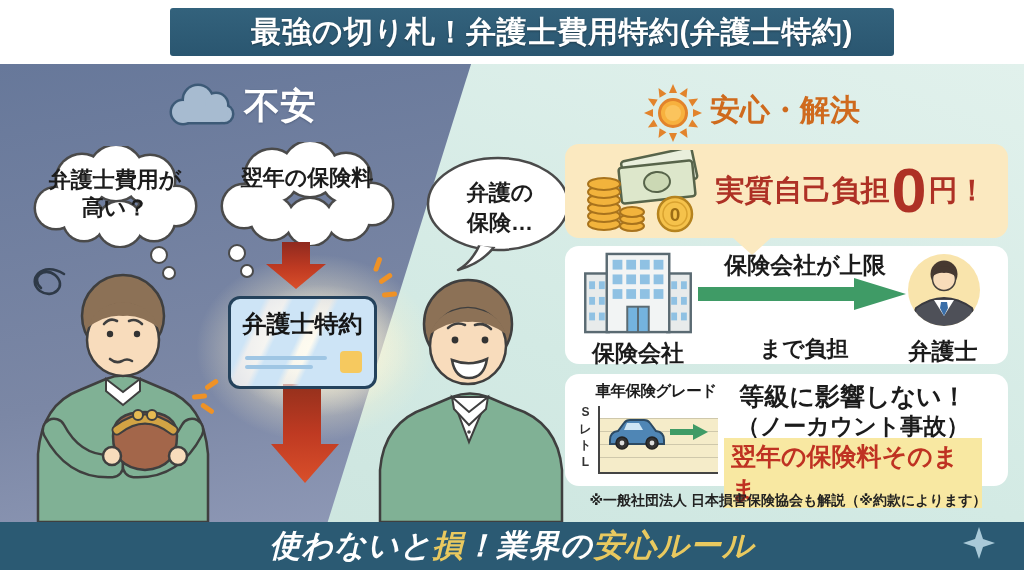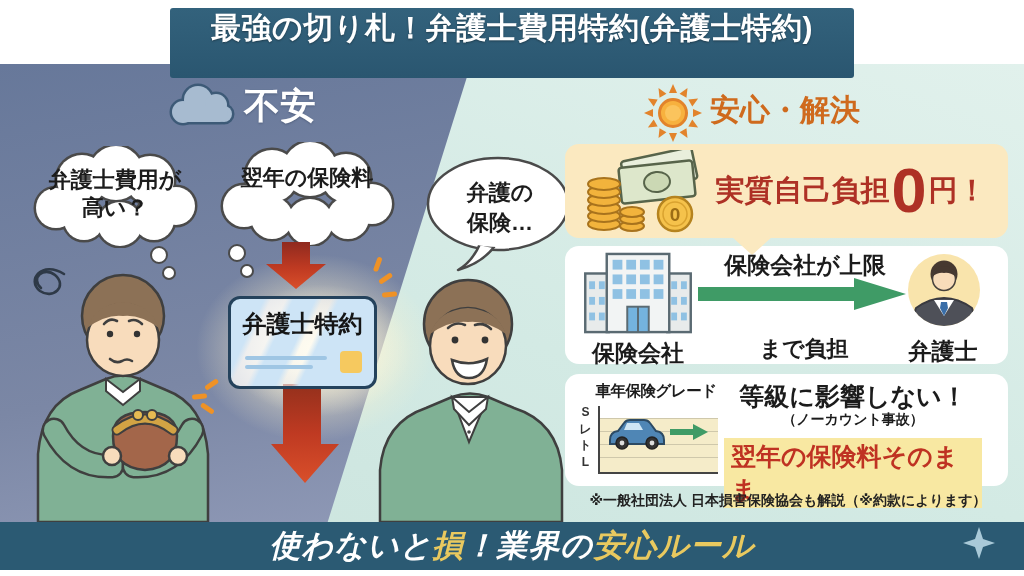--- a/index.html
+++ b/index.html
@@ -2,22 +2,22 @@
 <html><head>
 <meta charset="utf-8">
 <style>
   html,body{margin:0;padding:0;background:#fff;}
   #stage{position:relative;width:1024px;height:576px;background:#fff;overflow:hidden;
          font-family:"Liberation Sans","DejaVu Sans",sans-serif;color:#1b1b1b;}
   .a{position:absolute;}
   .b{font-weight:bold;}
   .c{text-align:center;}
   
-  .top-banner{left:170px;top:8px;width:684px;height:70px;background:linear-gradient(#33627c,#2a5670);
-              border-radius:3px;display:flex;justify-content:center;z-index:6;}
+  .top-banner{left:170px;top:8px;width:684px;height:48px;background:linear-gradient(#33627c,#2a5670);
+              border-radius:3px;display:flex;align-items:center;justify-content:center;z-index:6;padding-left:40px;}
   .top-banner span{color:#fff;font-size:30px;font-weight:bold;letter-spacing:.5px;
                    text-shadow:0 1px 2px rgba(0,0,0,.35);}
   .bottom-banner{left:0;top:522px;width:1024px;height:48px;background:#2b5a73;display:flex;
                  align-items:center;justify-content:center;z-index:6;font-style:italic;}
   .bottom-banner span{font-size:31px;font-weight:bold;letter-spacing:1px;}
   
   .main-bg{left:0;top:64px;width:1024px;height:458px;z-index:0;}
   .aqua{width:100%;height:100%;background:linear-gradient(200deg,#e1f1ec 0%,#d3eae4 55%,#cbe4de 100%);}
   .slate{position:absolute;left:0;top:0;width:100%;height:100%;
          background:linear-gradient(170deg,#67789a 0%,#7b87a5 55%,#9aa3c0 100%);
@@ -55,21 +55,21 @@
   .flow-cap1{left:686px;top:310px;width:236px;font-size:22px;z-index:3;}
   .flow-cap2{left:686px;top:334px;width:236px;font-size:22px;z-index:3;}
   .small-label{font-size:23px;font-weight:bold;z-index:3;text-align:center;}
   
   .chart-title{left:590px;top:381px;width:132px;font-size:15.5px;z-index:3;letter-spacing:-.5px;}
   .chart-box{left:598px;top:406px;width:118px;height:66px;z-index:3;border-left:2px solid #444;
              border-bottom:2px solid #444;background:linear-gradient(#fff 0 12px,#f5ecc9 12px);}
   .gridline{position:absolute;left:0;width:100%;height:1px;background:#cfc8ab;}
   .ylabels{left:577px;top:404px;width:17px;z-index:3;font-size:12px;font-weight:bold;line-height:16.5px;text-align:center;color:#333;}
   .grade-line1{left:722px;top:380px;width:262px;font-size:25px;z-index:3;}
-  .grade-line2{left:722px;top:411px;width:262px;font-size:14px;z-index:3;}
+  .grade-line2{left:722px;top:411px;width:262px;font-size:23px;z-index:3;}
   .grade-line3-wrap{left:724px;top:438px;width:258px;z-index:3;text-align:left;border-radius:17px;}
   .grade-line3{display:inline-block;background:#f8e8a2;color:#bf3222;font-size:25px;font-weight:bold;padding:2px 7px;}
   .footnote{left:568px;top:492px;width:440px;font-size:14px;color:#222;z-index:3;font-weight:bold;}
   svg{display:block;}
 </style>
 </head>
 <body>
 
 <div id="stage">
 

